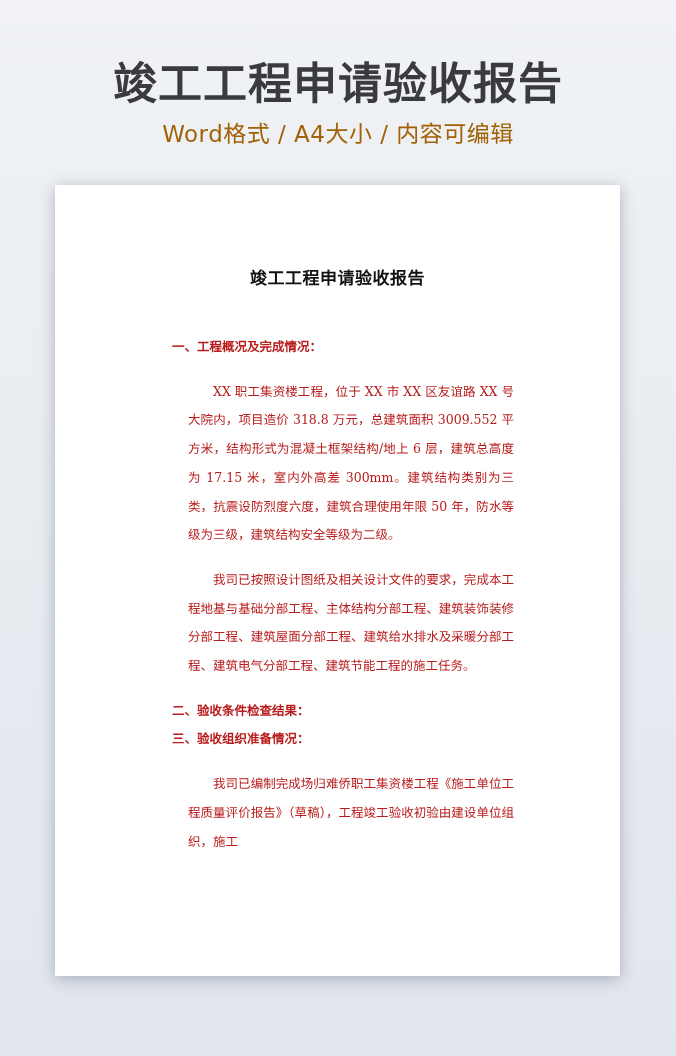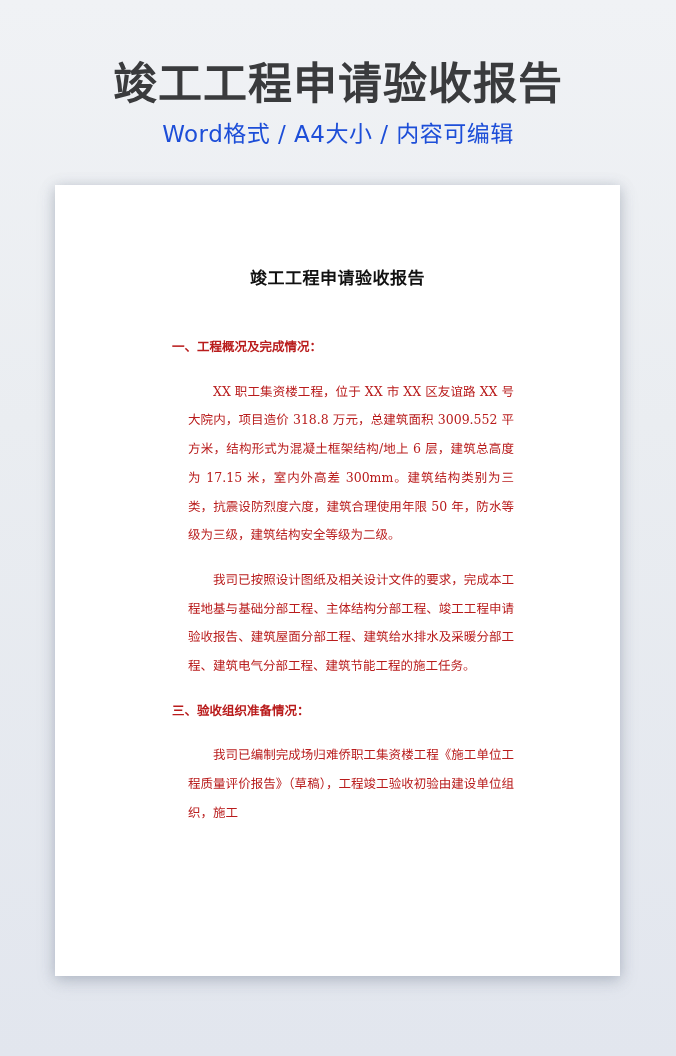--- a/index.html
+++ b/index.html
@@ -25,21 +25,21 @@
     font-size: 44px;
     line-height: 52px;
     font-weight: bold;
     color: #3a3b3d;
     letter-spacing: 1px;
   }
   .banner-subtitle {
     margin-top: 11px;
     font-size: 23px;
     line-height: 26px;
-    color: #1d4ed8;
+    color: #a16207;
     letter-spacing: 0.5px;
   }
 
   
   .page {
     position: absolute;
     left: 55px;
     top: 185px;
     width: 565px;
     height: 791px;
@@ -81,17 +81,18 @@
 <div class="banner">
   <div class="banner-title">竣工工程申请验收报告</div>
   <div class="banner-subtitle">Word格式 / A4大小 / 内容可编辑</div>
 </div>
 
 <div class="page">
   <div class="doc-title">竣工工程申请验收报告</div>
   <div class="doc-body">
       <p class="doc-heading">一、工程概况及完成情况：</p>
       <p class="doc-para">XX 职工集资楼工程，位于 XX 市 XX 区友谊路 XX 号大院内，项目造价 318.8 万元，总建筑面积 3009.552 平方米，结构形式为混凝土框架结构/地上 6 层，建筑总高度为 17.15 米，室内外高差 300mm。建筑结构类别为三类，抗震设防烈度六度，建筑合理使用年限 50 年，防水等级为三级，建筑结构安全等级为二级。</p>
-      <p class="doc-para">我司已按照设计图纸及相关设计文件的要求，完成本工程地基与基础分部工程、主体结构分部工程、竣工工程申请验收报告、建筑屋面分部工程、建筑给水排水及采暖分部工程、建筑电气分部工程、建筑节能工程的施工任务。</p>
+      <p class="doc-para">我司已按照设计图纸及相关设计文件的要求，完成本工程地基与基础分部工程、主体结构分部工程、建筑装饰装修分部工程、建筑屋面分部工程、建筑给水排水及采暖分部工程、建筑电气分部工程、建筑节能工程的施工任务。</p>
+      <p class="doc-heading">二、验收条件检查结果：</p>
       <p class="doc-heading">三、验收组织准备情况：</p>
       <p class="doc-para">我司已编制完成场归难侨职工集资楼工程《施工单位工程质量评价报告》（草稿），工程竣工验收初验由建设单位组织，施工</p>
     </div>
 </div>
 
 </body></html>

